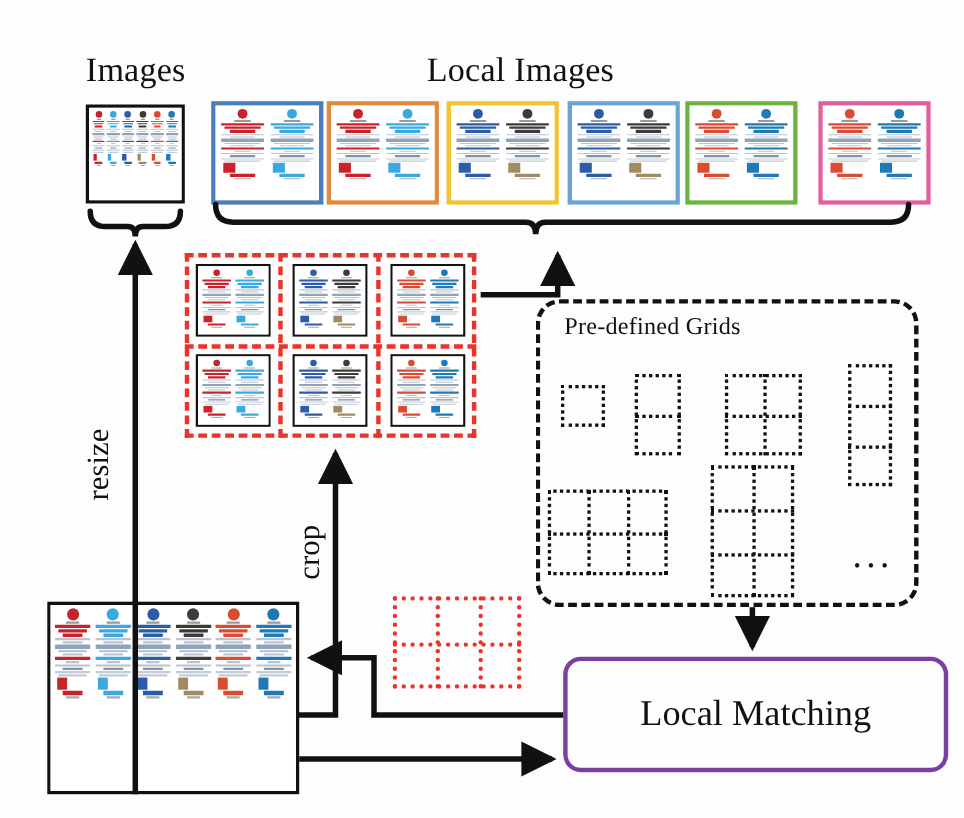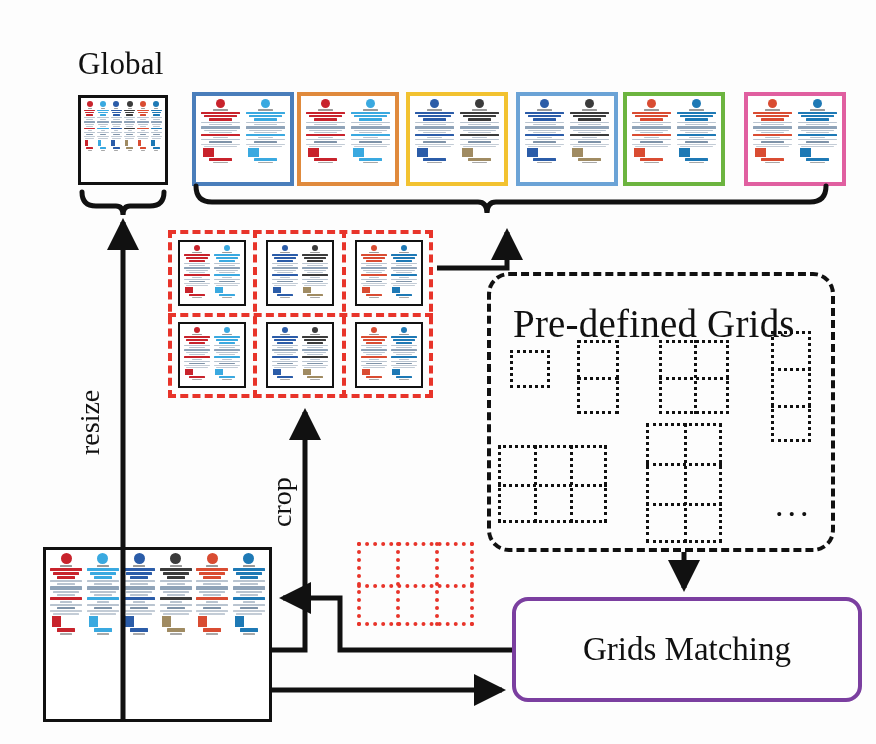--- a/index.html
+++ b/index.html
@@ -63,21 +63,21 @@
   .vline-red{position:absolute;border-left:4px dashed #e8342a;}
   .hline-red{position:absolute;border-top:4px dashed #e8342a;}
 
   .grids-panel{
     position:absolute;
     box-sizing:border-box;
     border:4px dashed #111;
     border-radius:22px;
     background:#fdfdfd;
   }
-  #h-grids{font-size:39px;margin-top:17px;}
+  #h-grids{font-size:22px;}
 
   .gbox{
     position:absolute;
     box-sizing:border-box;
     border:3px dotted #111;
   }
   .gline-v{position:absolute;border-left:3px dotted #111;}
   .gline-h{position:absolute;border-top:3px dotted #111;}
   .ellipsis{
     position:absolute;
@@ -129,21 +129,22 @@
   #wm-text{
     font-family:"Liberation Sans", sans-serif;
     font-size:21px;color:#555;letter-spacing:2px;white-space:nowrap;
   }
 </style>
 </head>
 <body>
 
 <div id="stage">
 
-  <div class="heading" id="h-global">Global</div>
+  <div class="heading" id="h-global">Images</div>
+  <div class="heading" id="h-local">Local Images</div>
 
   <div class="frame frame-black" id="global-thumb" style="left:78px;top:95px;width:90px;height:90px;">
     <div class="info" id="global-info" style="width:100%;height:100%;">
         <div class="col">
           <div class="logo" style="width: 6px; height: 6px; background: rgb(200, 35, 44);"></div>
           <div class="bar xs" style="height: 1px; background: rgb(154, 154, 154);"></div>
           <div class="bar w" style="height: 1px; background: rgb(200, 35, 44);"></div>
           <div class="bar " style="height: 1px; background: rgb(200, 35, 44);"></div>
           <div class="bar s" style="height: 2px; background: rgb(200, 35, 44);"></div>
           <div class="bar w" style="height: 1px; background: rgb(185, 196, 208);"></div>
@@ -990,21 +991,21 @@
           <div class="bar w" style="height: 2px; background: rgb(195, 204, 214);"></div>
           <div class="bar " style="height: 2px; background: rgb(195, 204, 214);"></div>
           <div class="vbar" style="height: 11px; background: rgb(30, 121, 181); align-self: flex-start; margin-left: 10%;"></div>
           <div class="bar s" style="height: 4px; background: rgb(30, 121, 181);"></div>
           <div class="bar xs" style="height: 2px; background: rgb(168, 168, 168);"></div>
         </div>
       </div>
   </div>
 
   <div id="gm-box" style="left:512px;top:597px;width:350px;height:105px;">
-    <span id="gm-label">Grids Matching</span>
+    <span id="gm-label">Local Matching</span>
   </div>
 
   <div class="rot-label" style="left:74px;top:455px;">resize</div>
   <div class="rot-label" style="left:266px;top:527px;">crop</div>
 
   <svg id="wires" viewBox="0 0 876 744">
     <defs>
       <marker id="ah" markerWidth="7" markerHeight="7" refX="5.6" refY="3.2" orient="auto" markerUnits="strokeWidth">
         <path d="M0,0 L6.4,3.2 L0,6.4 z" fill="#111"></path>
       </marker>

